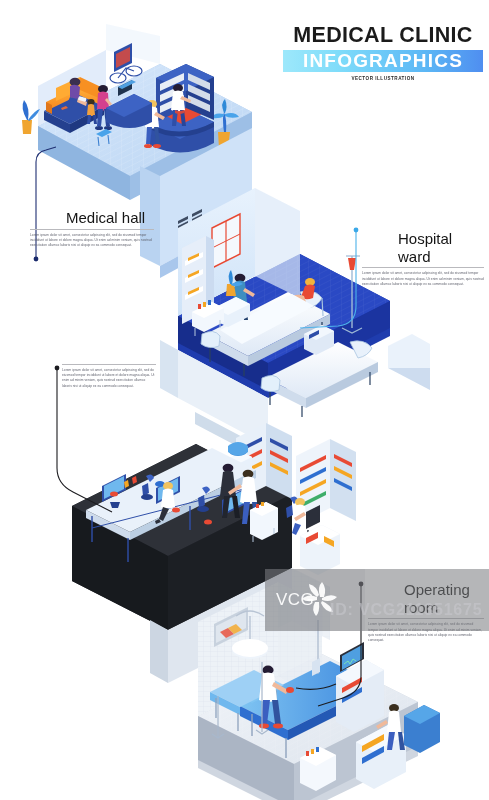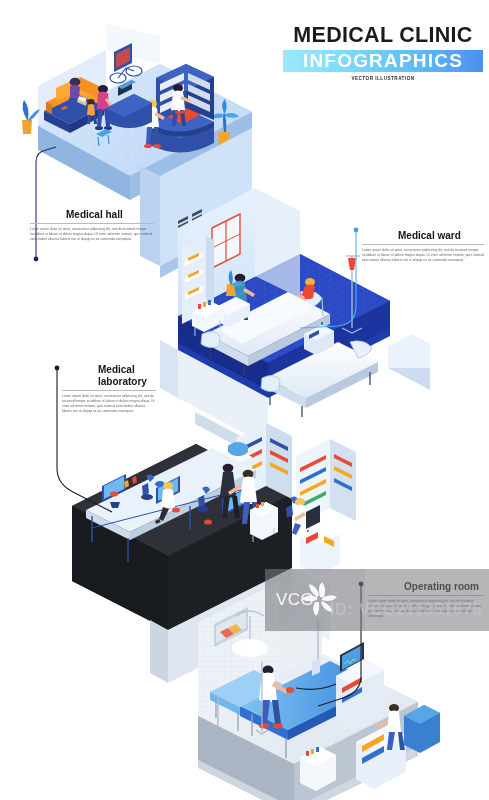--- a/index.html
+++ b/index.html
@@ -60,22 +60,22 @@
     margin-top: 4px;
     font-size: 4.6px;
     font-weight: bold;
     letter-spacing: 0.5px;
     color: #2b2b2b;
   }
 
   
   .callout { position: absolute; }
   .callout .c-title {
-    font-size: 10px;
-    font-weight: bold;
+    font-size: 15px;
+    font-weight: normal;
     color: #151515;
     line-height: 1.18;
     margin: 0 0 2px 0;
     padding-left: 36px;
   }
   .callout .c-rule {
     height: 1px;
     background: #b9b9bd;
     margin-bottom: 3px;
   }
@@ -703,27 +703,26 @@
     <div class="title-sub">VECTOR ILLUSTRATION</div>
   </div>
 
   <div class="callout" id="callout-hall">
     <div class="c-title">Medical hall</div>
     <div class="c-rule"></div>
     <div class="c-body">Lorem ipsum dolor sit amet, consectetur adipiscing elit, sed do eiusmod tempor incididunt ut labore et dolore magna aliqua. Ut enim ad minim veniam, quis nostrud exercitation ullamco laboris nisi ut aliquip ex ea commodo consequat.</div>
   </div>
 
   <div class="callout" id="callout-ward">
-    <div class="c-title">Medical ward</div>
+    <div class="c-title">Hospital ward</div>
     <div class="c-rule"></div>
     <div class="c-body">Lorem ipsum dolor sit amet, consectetur adipiscing elit, sed do eiusmod tempor incididunt ut labore et dolore magna aliqua. Ut enim ad minim veniam, quis nostrud exercitation ullamco laboris nisi ut aliquip ex ea commodo consequat.</div>
   </div>
 
   <div class="callout" id="callout-lab">
-    <div class="c-title">Medical laboratory</div>
     <div class="c-rule"></div>
     <div class="c-body">Lorem ipsum dolor sit amet, consectetur adipiscing elit, sed do eiusmod tempor incididunt ut labore et dolore magna aliqua. Ut enim ad minim veniam, quis nostrud exercitation ullamco laboris nisi ut aliquip ex ea commodo consequat.</div>
   </div>
 
   <div class="callout" id="callout-or">
     <div class="c-title">Operating room</div>
     <div class="c-rule"></div>
     <div class="c-body">Lorem ipsum dolor sit amet, consectetur adipiscing elit, sed do eiusmod tempor incididunt ut labore et dolore magna aliqua. Ut enim ad minim veniam, quis nostrud exercitation ullamco laboris nisi ut aliquip ex ea commodo consequat.</div>
   </div>
 

